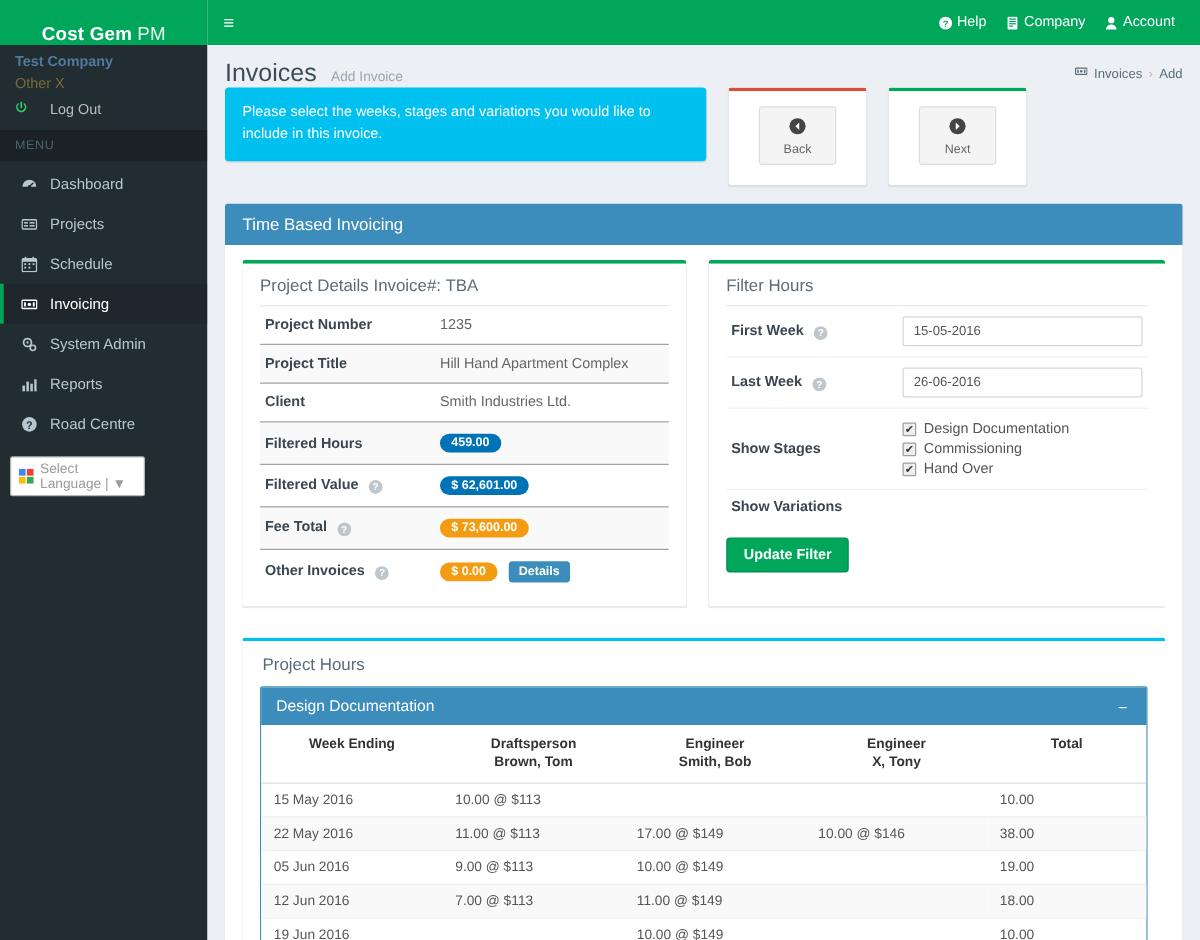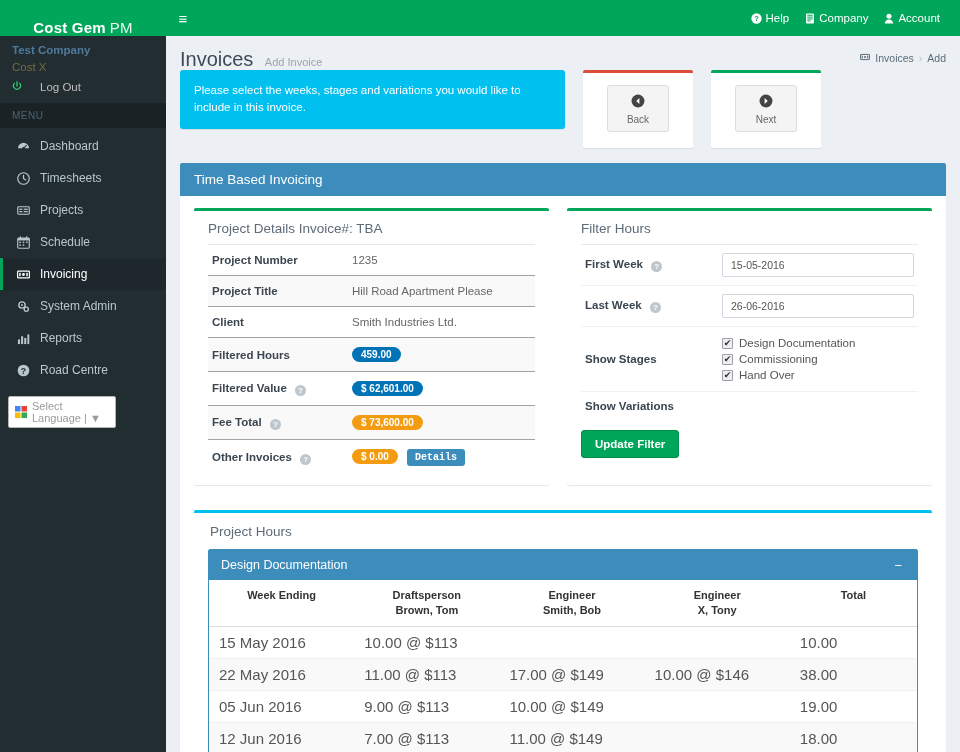--- a/index.html
+++ b/index.html
@@ -144,21 +144,20 @@
   .badge {
     display: inline-block; border-radius: 9px; padding: 2px 9px;
     font-size: 10px; font-weight: bold; color: #fff;
   }
   .badge.blue { background: #0073b7; }
   .badge.orange { background: #f39c12; }
   .btn-sm {
     display: inline-block; background: #3c8dbc; color: #fff; font-size: 10px;
     padding: 3px 8px; border-radius: 3px; margin-left: 6px; cursor: pointer;
     font-weight: bold;
-    font-family: Liberation Mono, monospace;
   }
 
   table.filter { width: 100%; border-collapse: collapse; }
   table.filter tr { border-top: 1px solid #f1f1f1; }
   table.filter tr:first-child { border-top: 1px solid #e8e8e8; }
   table.filter td { padding: 8px 4px; font-size: 11.5px; vertical-align: middle; }
   table.filter td.k { font-weight: bold; color: #3b4650; width: 145px; }
   .inp {
     width: 192px; border: 1px solid #d2d6de; border-radius: 2px;
     padding: 5px 8px; font-size: 10.5px; color: #555; background: #fff;
@@ -193,21 +192,21 @@
     color: #fff; font-size: 13px; cursor: pointer; line-height: 1;
     padding: 0 3px;
   }
   table.hours { width: 100%; border-collapse: collapse; background: #fff; }
   table.hours th {
     text-align: center; font-size: 11px; color: #333; font-weight: bold;
     padding: 8px 10px; border-bottom: 1px solid #ddd; vertical-align: top;
     line-height: 1.35;
   }
   table.hours td {
-    font-size: 15px; color: #555; padding: 7px 10px; border-bottom: 1px solid #f0f0f0;
+    font-size: 11px; color: #555; padding: 7px 10px; border-bottom: 1px solid #f0f0f0;
   }
   table.hours tr.alt td { background: #f9f9f9; }
   .col-w { width: 137px; }
   .col-t { width: 120px; }
 </style>
 </head>
 <body>
 
 <div class="app">
 
@@ -248,21 +247,21 @@
               </svg>
           </span>
           <span>Account</span>
         </div>
       </div>
     </div>
   </div>
 
   <div class="sidebar">
     <div class="side-company">Test Company</div>
-    <div class="side-user">Cost X</div>
+    <div class="side-user">Other X</div>
     <div class="side-logout">
       <span>
         <svg width="10" height="10" viewBox="0 0 12 12">
             <path d="M6 1v5" stroke="#2ecc71" stroke-width="1.6" fill="none" stroke-linecap="round"></path>
             <path d="M3 2.6a4.2 4.2 0 1 0 6 0" stroke="#2ecc71" stroke-width="1.5" fill="none" stroke-linecap="round"></path>
           </svg>
       </span>
       <span>Log Out</span>
     </div>
     <div class="side-header">MENU</div>
@@ -272,29 +271,20 @@
         <span class="mi-icon">
           <svg width="13" height="13" viewBox="0 0 14 14">
               <path d="M1 9a6 6 0 0 1 12 0z" fill="currentColor"></path>
               <circle cx="7" cy="9" r="1.4" fill="#222d32"></circle>
               <path d="M7 9l3.4-3.4" stroke="#222d32" stroke-width="1.1"></path>
             </svg>
         </span>
         <span>Dashboard</span>
       </div>
 
-      <div class="menu-item">
-        <span class="mi-icon">
-          <svg width="13" height="13" viewBox="0 0 14 14">
-              <circle cx="7" cy="7" r="6.2" fill="none" stroke="currentColor" stroke-width="1.3"></circle>
-              <path d="M7 3.6V7l2.4 1.6" stroke="currentColor" stroke-width="1.3" fill="none" stroke-linecap="round"></path>
-            </svg>
-        </span>
-        <span>Timesheets</span>
-      </div>
 
       <div class="menu-item">
         <span class="mi-icon">
           <svg width="13" height="13" viewBox="0 0 14 14">
               <rect x="0.8" y="3" width="12.4" height="8" rx="1" fill="none" stroke="currentColor" stroke-width="1.2"></rect>
               <rect x="2.4" y="5" width="3.4" height="1.3" fill="currentColor"></rect>
               <rect x="2.4" y="7.6" width="3.4" height="1.3" fill="currentColor"></rect>
               <rect x="7.2" y="5" width="4.4" height="1.3" fill="currentColor"></rect>
               <rect x="7.2" y="7.6" width="4.4" height="1.3" fill="currentColor"></rect>
             </svg>
@@ -436,21 +426,21 @@
           <div class="box-title">Project Details Invoice#: TBA</div>
           <div class="box-inner">
             <table class="kv">
               <tbody>
                   <tr>
                 <td class="k">Project Number</td>
                 <td class="v">1235</td>
               </tr>
               <tr class="stripe">
                 <td class="k">Project Title</td>
-                <td class="v">Hill Road Apartment Please</td>
+                <td class="v">Hill Hand Apartment Complex</td>
               </tr>
               <tr>
                 <td class="k">Client</td>
                 <td class="v">Smith Industries Ltd.</td>
               </tr>
               <tr class="stripe">
                 <td class="k">Filtered Hours</td>
                 <td class="v">
                   <span class="badge blue">459.00</span>
                 </td>

